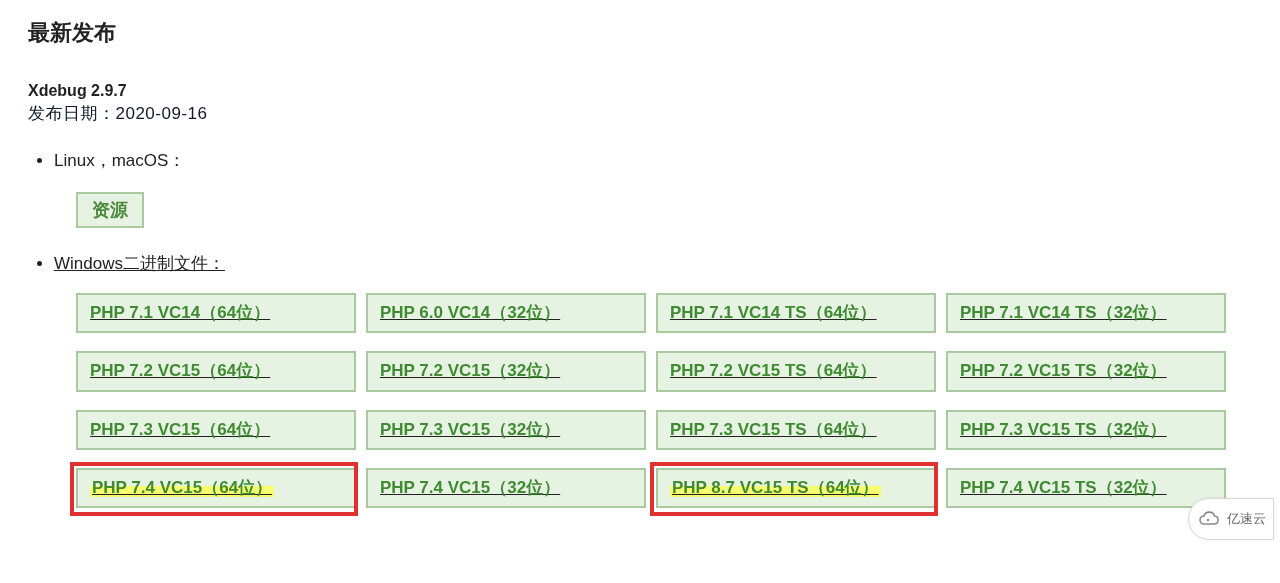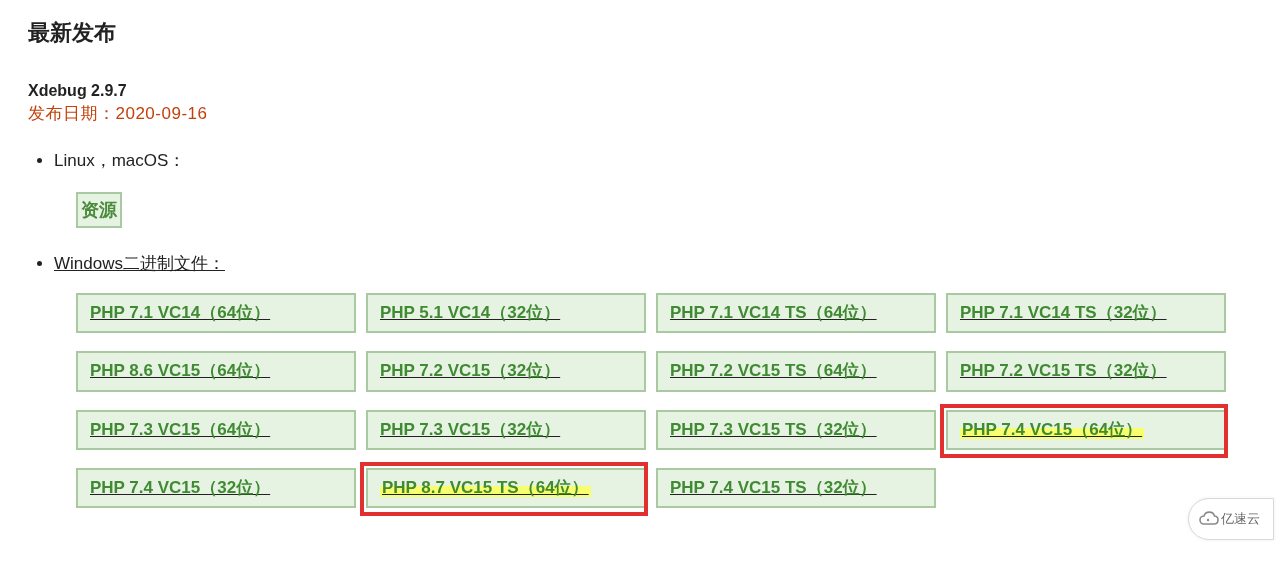--- a/index.html
+++ b/index.html
@@ -21,21 +21,21 @@
     margin: 0 0 34px 0;
   }
   .version {
     font-size: 16px;
     font-weight: 700;
     margin: 0 0 2px 0;
   }
   .release-date {
     font-size: 17px;
     margin: 0 0 22px 0;
-    color: #c2410c;
+    color: #0f172a;
     letter-spacing: .5px;
   }
   ul.outer {
     list-style: disc;
     margin: 0 0 0 26px;
     padding: 0;
   }
   ul.outer > li {
     font-size: 17px;
     margin-bottom: 22px;
@@ -47,21 +47,21 @@
     margin-top: 16px;
     margin-left: 22px;
   }
   .source-btn {
     display: inline-block;
     border: 2px solid #a9c9a1;
     background: #e6f3e2;
     color: #4c8a3c;
     font-size: 18px;
     font-weight: 700;
-    padding: 7px 3px;
+    padding: 7px 14px;
     line-height: 1;
     cursor: pointer;
   }
   .grid {
     margin-top: 14px;
     margin-left: 22px;
     display: grid;
     grid-template-columns: repeat(4, 280px);
     gap: 18px 10px;
   }
@@ -96,20 +96,21 @@
     position: absolute;
     right: 6px;
     bottom: 8px;
     width: 86px;
     height: 42px;
     border: 1px solid #d9d9d9;
     border-radius: 22px 0 0 22px;
     background: #fff;
     display: flex;
     align-items: center;
+    gap: 6px;
     padding-left: 8px;
     box-shadow: 0 0 4px rgba(0,0,0,.06);
   }
   .wm-icon {
     width: 24px; height: 24px;
   }
   .wm-text {
     font-size: 13px;
     color: #666;
     white-space: nowrap;
@@ -139,45 +140,48 @@
         <span class="source-btn">资源</span>
       </div>
     </li>
     <li>
       <span class="li-label">Windows二进制文件：</span>
       <div class="grid" id="dl-grid">
           <div class="highlight-wrap">
             <div class="dl-btn">PHP 7.1 VC14（64位）</div>
           </div>
           <div class="highlight-wrap">
-            <div class="dl-btn">PHP 5.1 VC14（32位）</div>
+            <div class="dl-btn">PHP 6.0 VC14（32位）</div>
           </div>
           <div class="highlight-wrap">
             <div class="dl-btn">PHP 7.1 VC14 TS（64位）</div>
           </div>
           <div class="highlight-wrap">
             <div class="dl-btn">PHP 7.1 VC14 TS（32位）</div>
           </div>
           <div class="highlight-wrap">
-            <div class="dl-btn">PHP 8.6 VC15（64位）</div>
+            <div class="dl-btn">PHP 7.2 VC15（64位）</div>
           </div>
           <div class="highlight-wrap">
             <div class="dl-btn">PHP 7.2 VC15（32位）</div>
           </div>
           <div class="highlight-wrap">
             <div class="dl-btn">PHP 7.2 VC15 TS（64位）</div>
           </div>
           <div class="highlight-wrap">
             <div class="dl-btn">PHP 7.2 VC15 TS（32位）</div>
           </div>
           <div class="highlight-wrap">
             <div class="dl-btn">PHP 7.3 VC15（64位）</div>
           </div>
           <div class="highlight-wrap">
             <div class="dl-btn">PHP 7.3 VC15（32位）</div>
+          </div>
+          <div class="highlight-wrap">
+            <div class="dl-btn">PHP 7.3 VC15 TS（64位）</div>
           </div>
           <div class="highlight-wrap">
             <div class="dl-btn">PHP 7.3 VC15 TS（32位）</div>
           </div>
           <div class="highlight-wrap">
             <div class="dl-btn">
               <span class="hl-inner">PHP 7.4 VC15（64位）</span>
             </div>
             <div class="red-frame"></div>
           </div>

